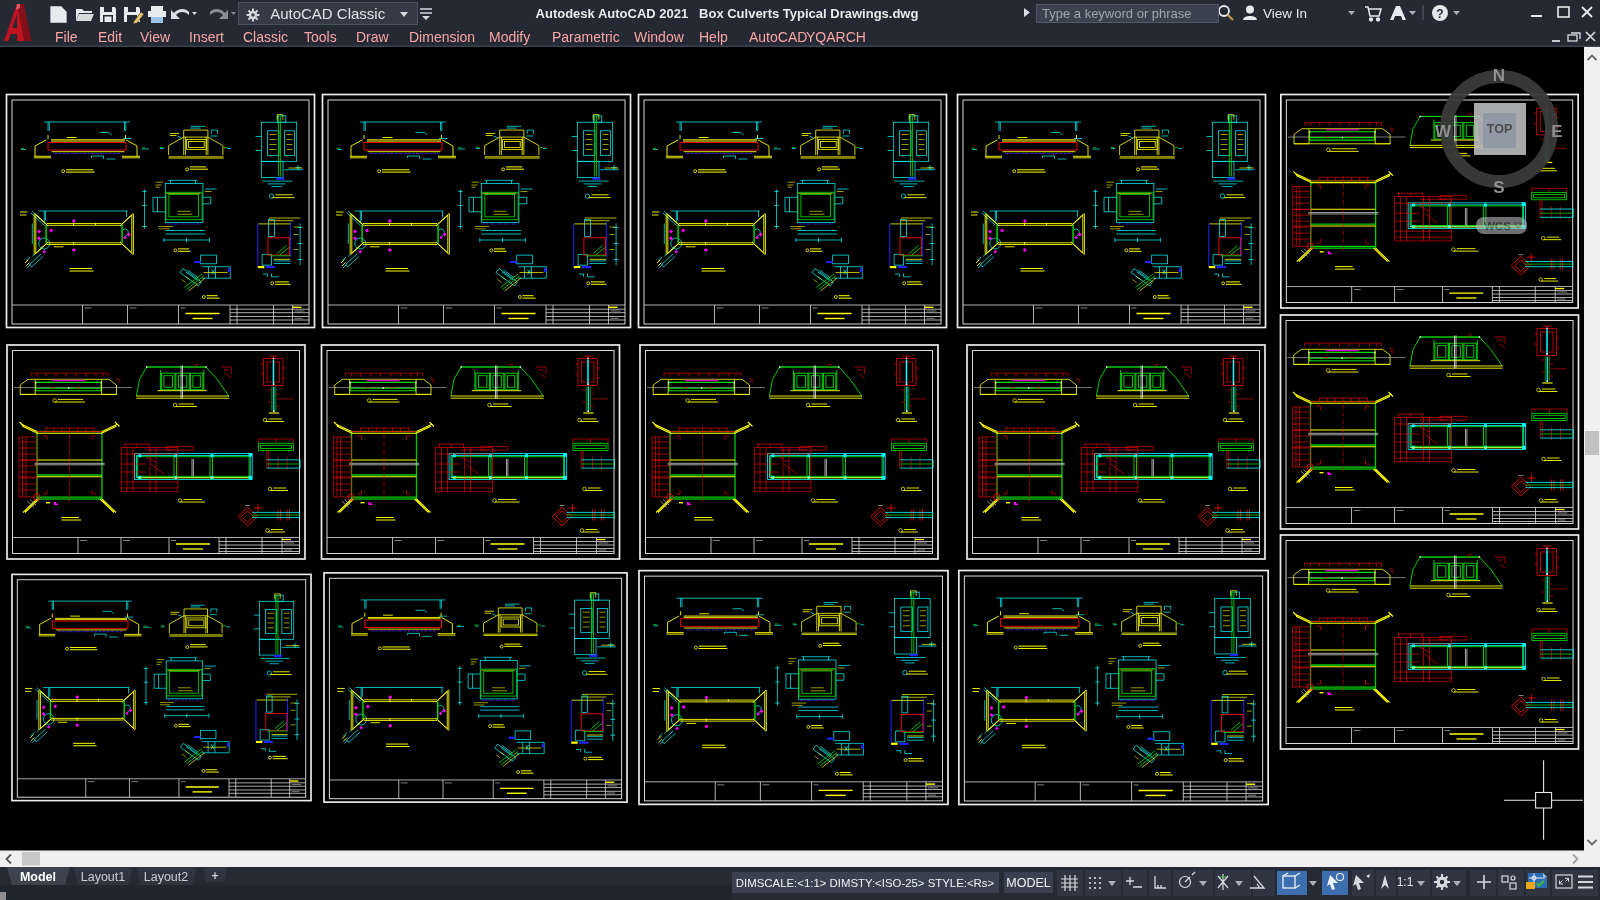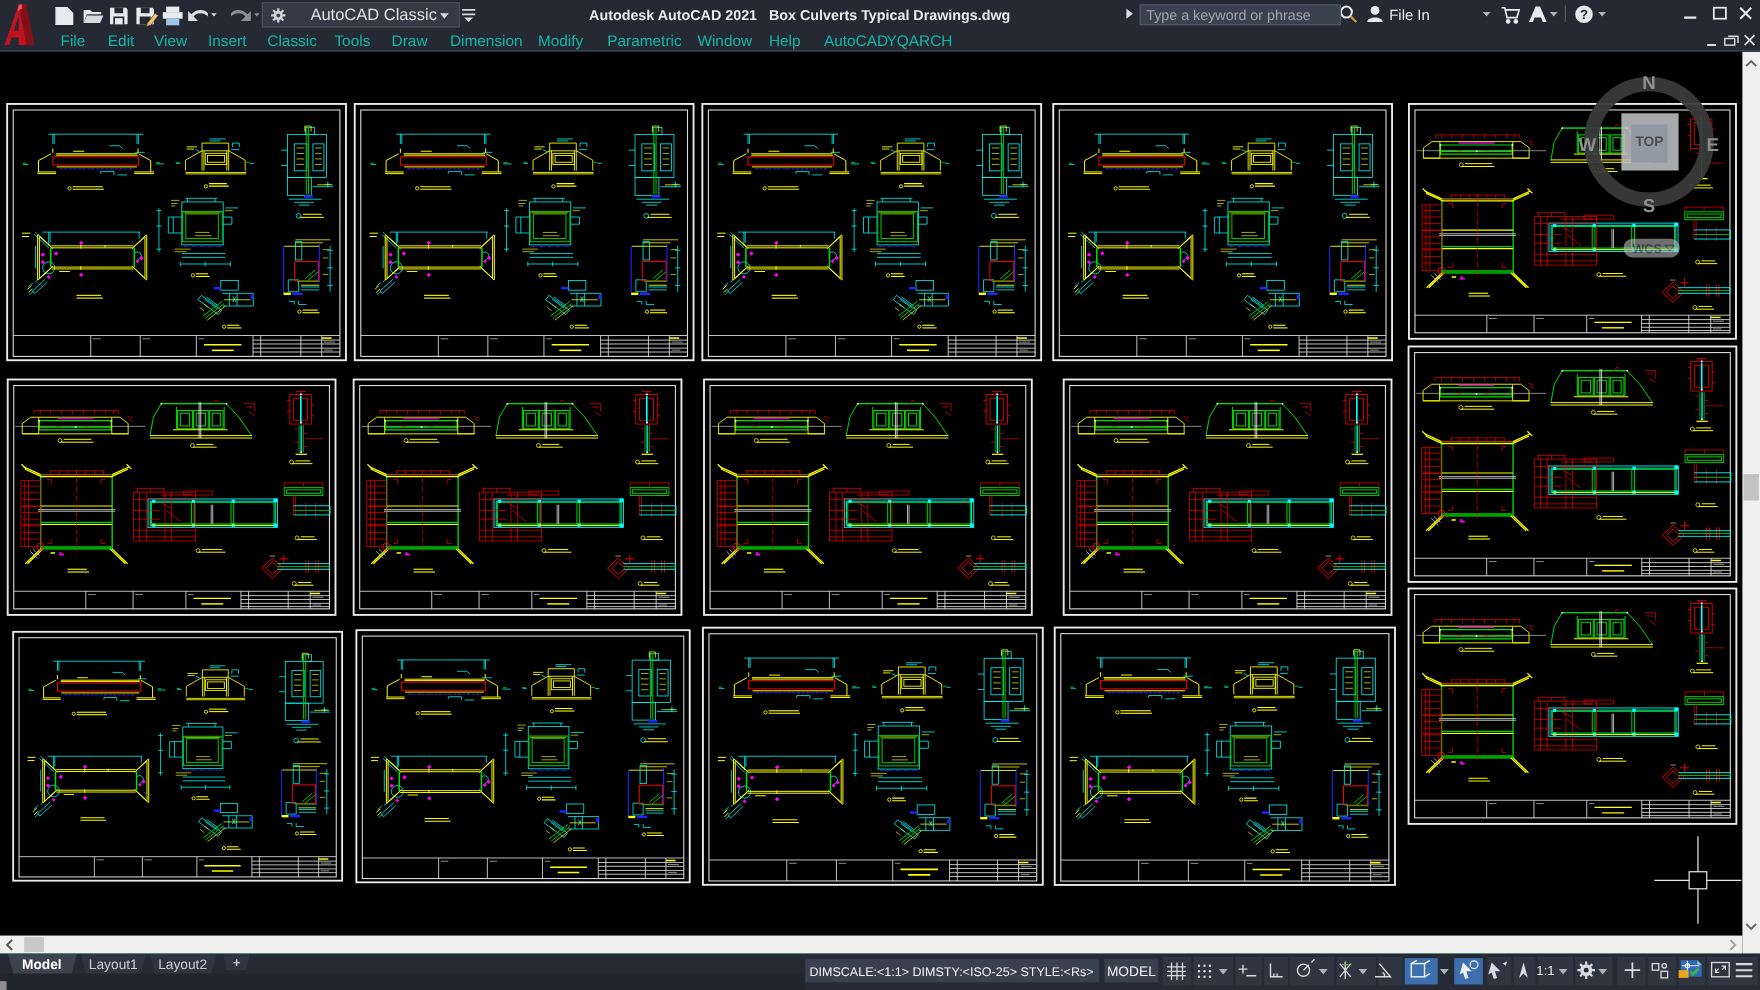--- a/index.html
+++ b/index.html
@@ -1,17 +1,17 @@
 <!DOCTYPE html>
 <html><head>
 <meta charset="utf-8">
 <style>
   html,body{margin:0;padding:0;width:1600px;height:900px;overflow:hidden;background:#000;font-family:"Liberation Sans",sans-serif;}
   #titlebar{position:absolute;left:0;top:0;width:1600px;height:47px;background:#242933;}
-  .mi{position:absolute;top:29px;font-size:14px;color:#14b8a6;}
+  .mi{position:absolute;top:29px;font-size:14px;color:#fca5a5;}
   #wsbox{position:absolute;left:238px;top:2px;width:178px;height:21px;background:#343b46;border:1px solid #4a525f;color:#dfe3e8;font-size:15px;line-height:21px;}
   #ttl{position:absolute;left:427px;top:6px;width:600px;text-align:center;color:#e9eaec;font-size:13px;white-space:nowrap;font-weight:bold;}
   #srch{position:absolute;left:1036px;top:4px;width:176px;height:17px;background:#3a4250;border:1px solid #50586a;color:#9fa5ae;font-size:13px;line-height:17px;padding-left:5px;}
   #signin{position:absolute;left:1263px;top:6px;color:#e9eaec;font-size:13.5px;}
   #canvas{position:absolute;left:0;top:47px;width:1600px;height:820px;}
   #bottombar{position:absolute;left:0;top:867px;width:1600px;height:46px;background:#22c55e;}
 </style>
 </head>
 <body>
 
@@ -123,28 +123,28 @@
             <path d="M9 14 L9 16.5"></path>
             <path d="M2.5 10 L5 10"></path>
             <path d="M13 10 L15.5 10"></path>
             <path d="M4.4 5.4 L6.2 7.2"></path>
             <path d="M11.8 12.8 L13.6 14.6"></path>
             <path d="M13.6 5.4 L11.8 7.2"></path>
             <path d="M6.2 12.8 L4.4 14.6"></path>
           </g>
         </g>
    </svg>
-   <span style="margin-left:16px">AutoCAD Classic</span>
+   <span style="margin-left:4px">AutoCAD Classic</span>
    <svg width="12" height="8" style="position:absolute;right:6px;top:8px">
         <path d="M1 1 l8 0 l-4 5 Z" fill="#d5d8dc"></path>
       </svg>
  </div>
  <div id="ttl">Autodesk AutoCAD 2021&nbsp;&nbsp;&nbsp;Box Culverts Typical Drawings.dwg</div>
  <div id="srch">Type a keyword or phrase</div>
- <div id="signin">File In</div>
+ <div id="signin">View In</div>
  <div class="mi" style="left:55px">File</div>
  <div class="mi" style="left:98px">Edit</div>
  <div class="mi" style="left:140px">View</div>
  <div class="mi" style="left:189px">Insert</div>
  <div class="mi" style="left:243px">Classic</div>
  <div class="mi" style="left:304px">Tools</div>
  <div class="mi" style="left:356px">Draw</div>
  <div class="mi" style="left:409px">Dimension</div>
  <div class="mi" style="left:489px">Modify</div>
  <div class="mi" style="left:552px">Parametric</div>

